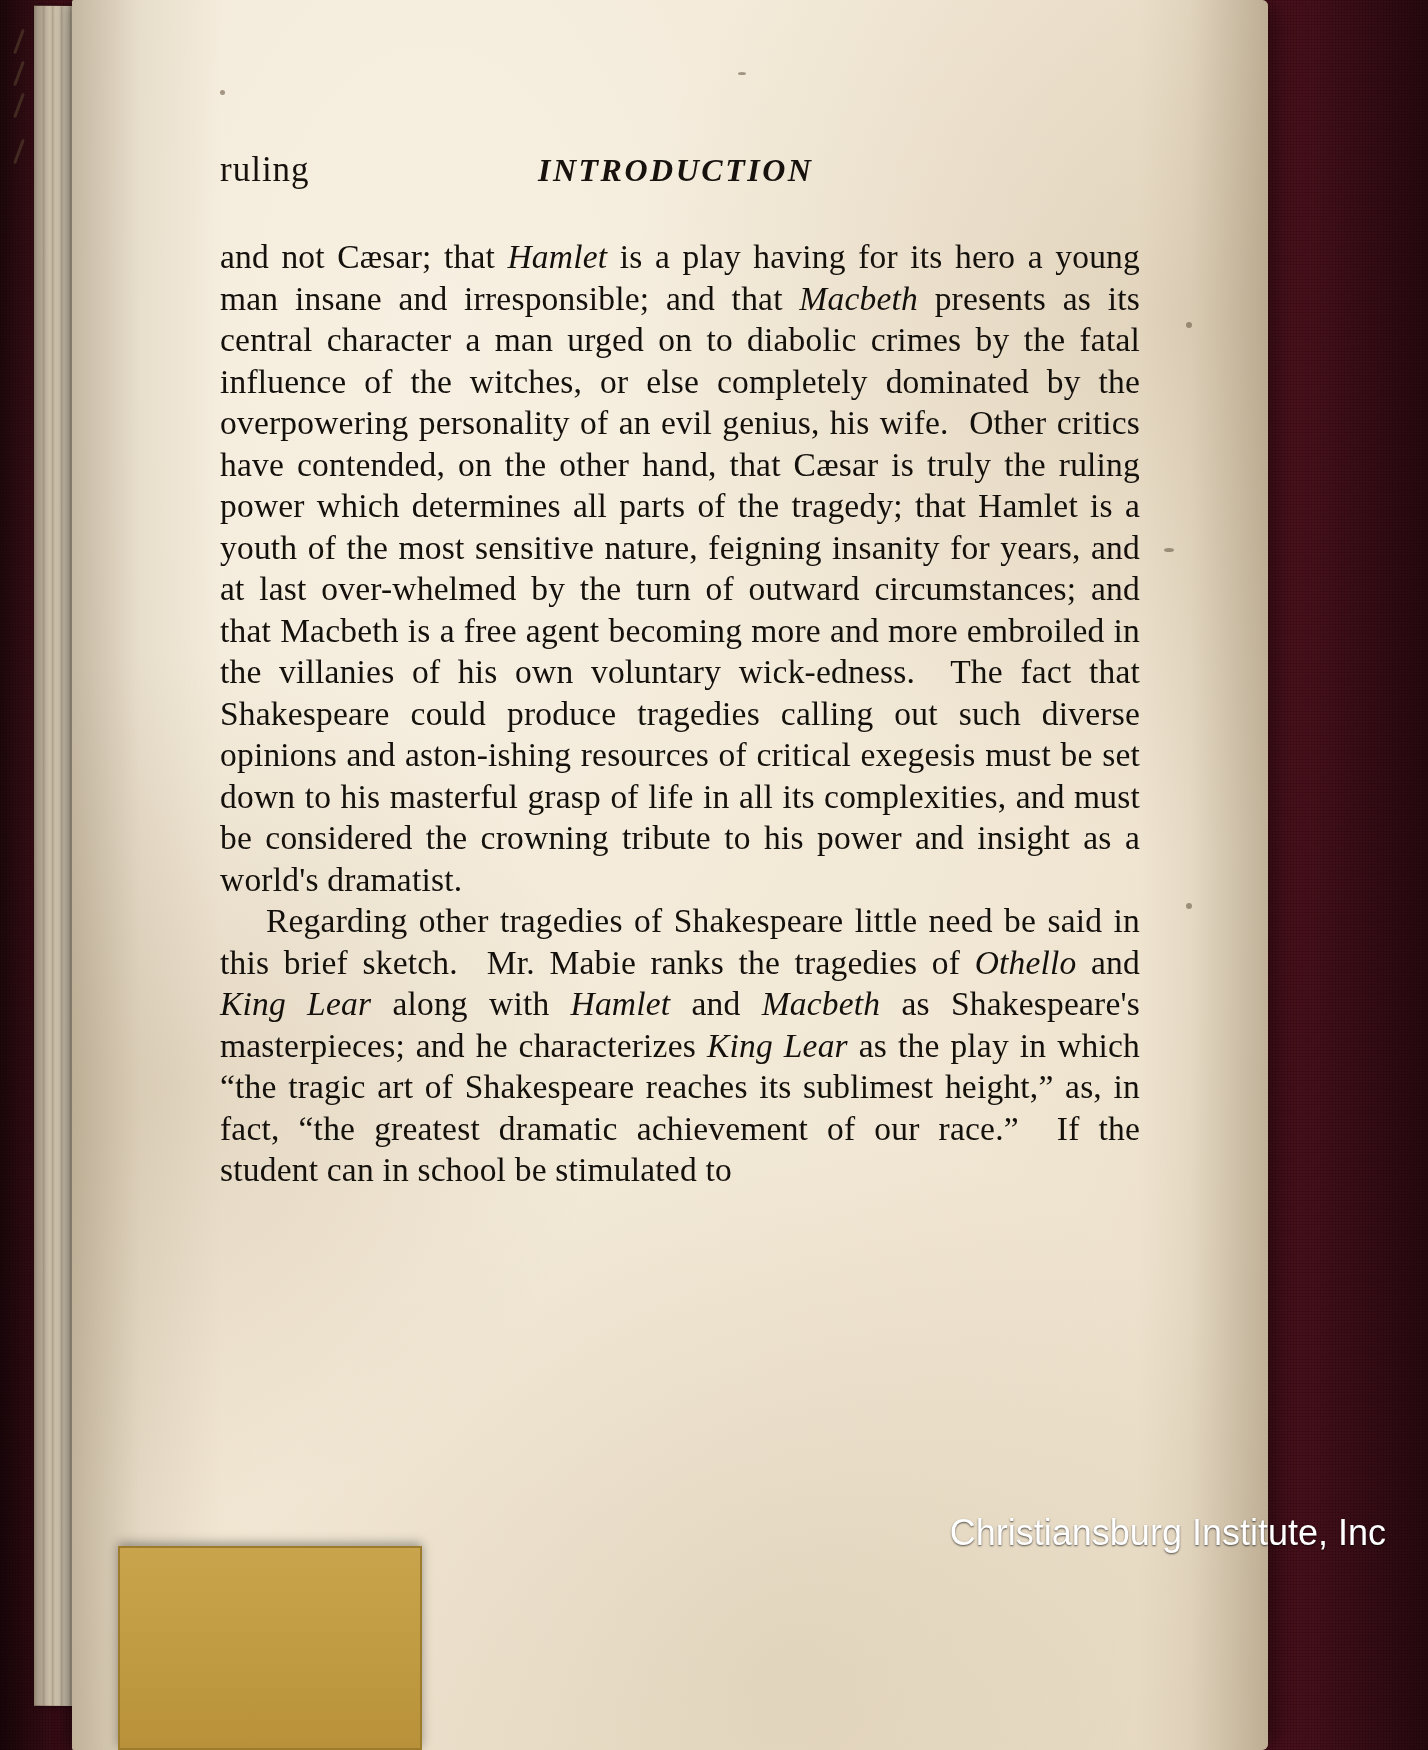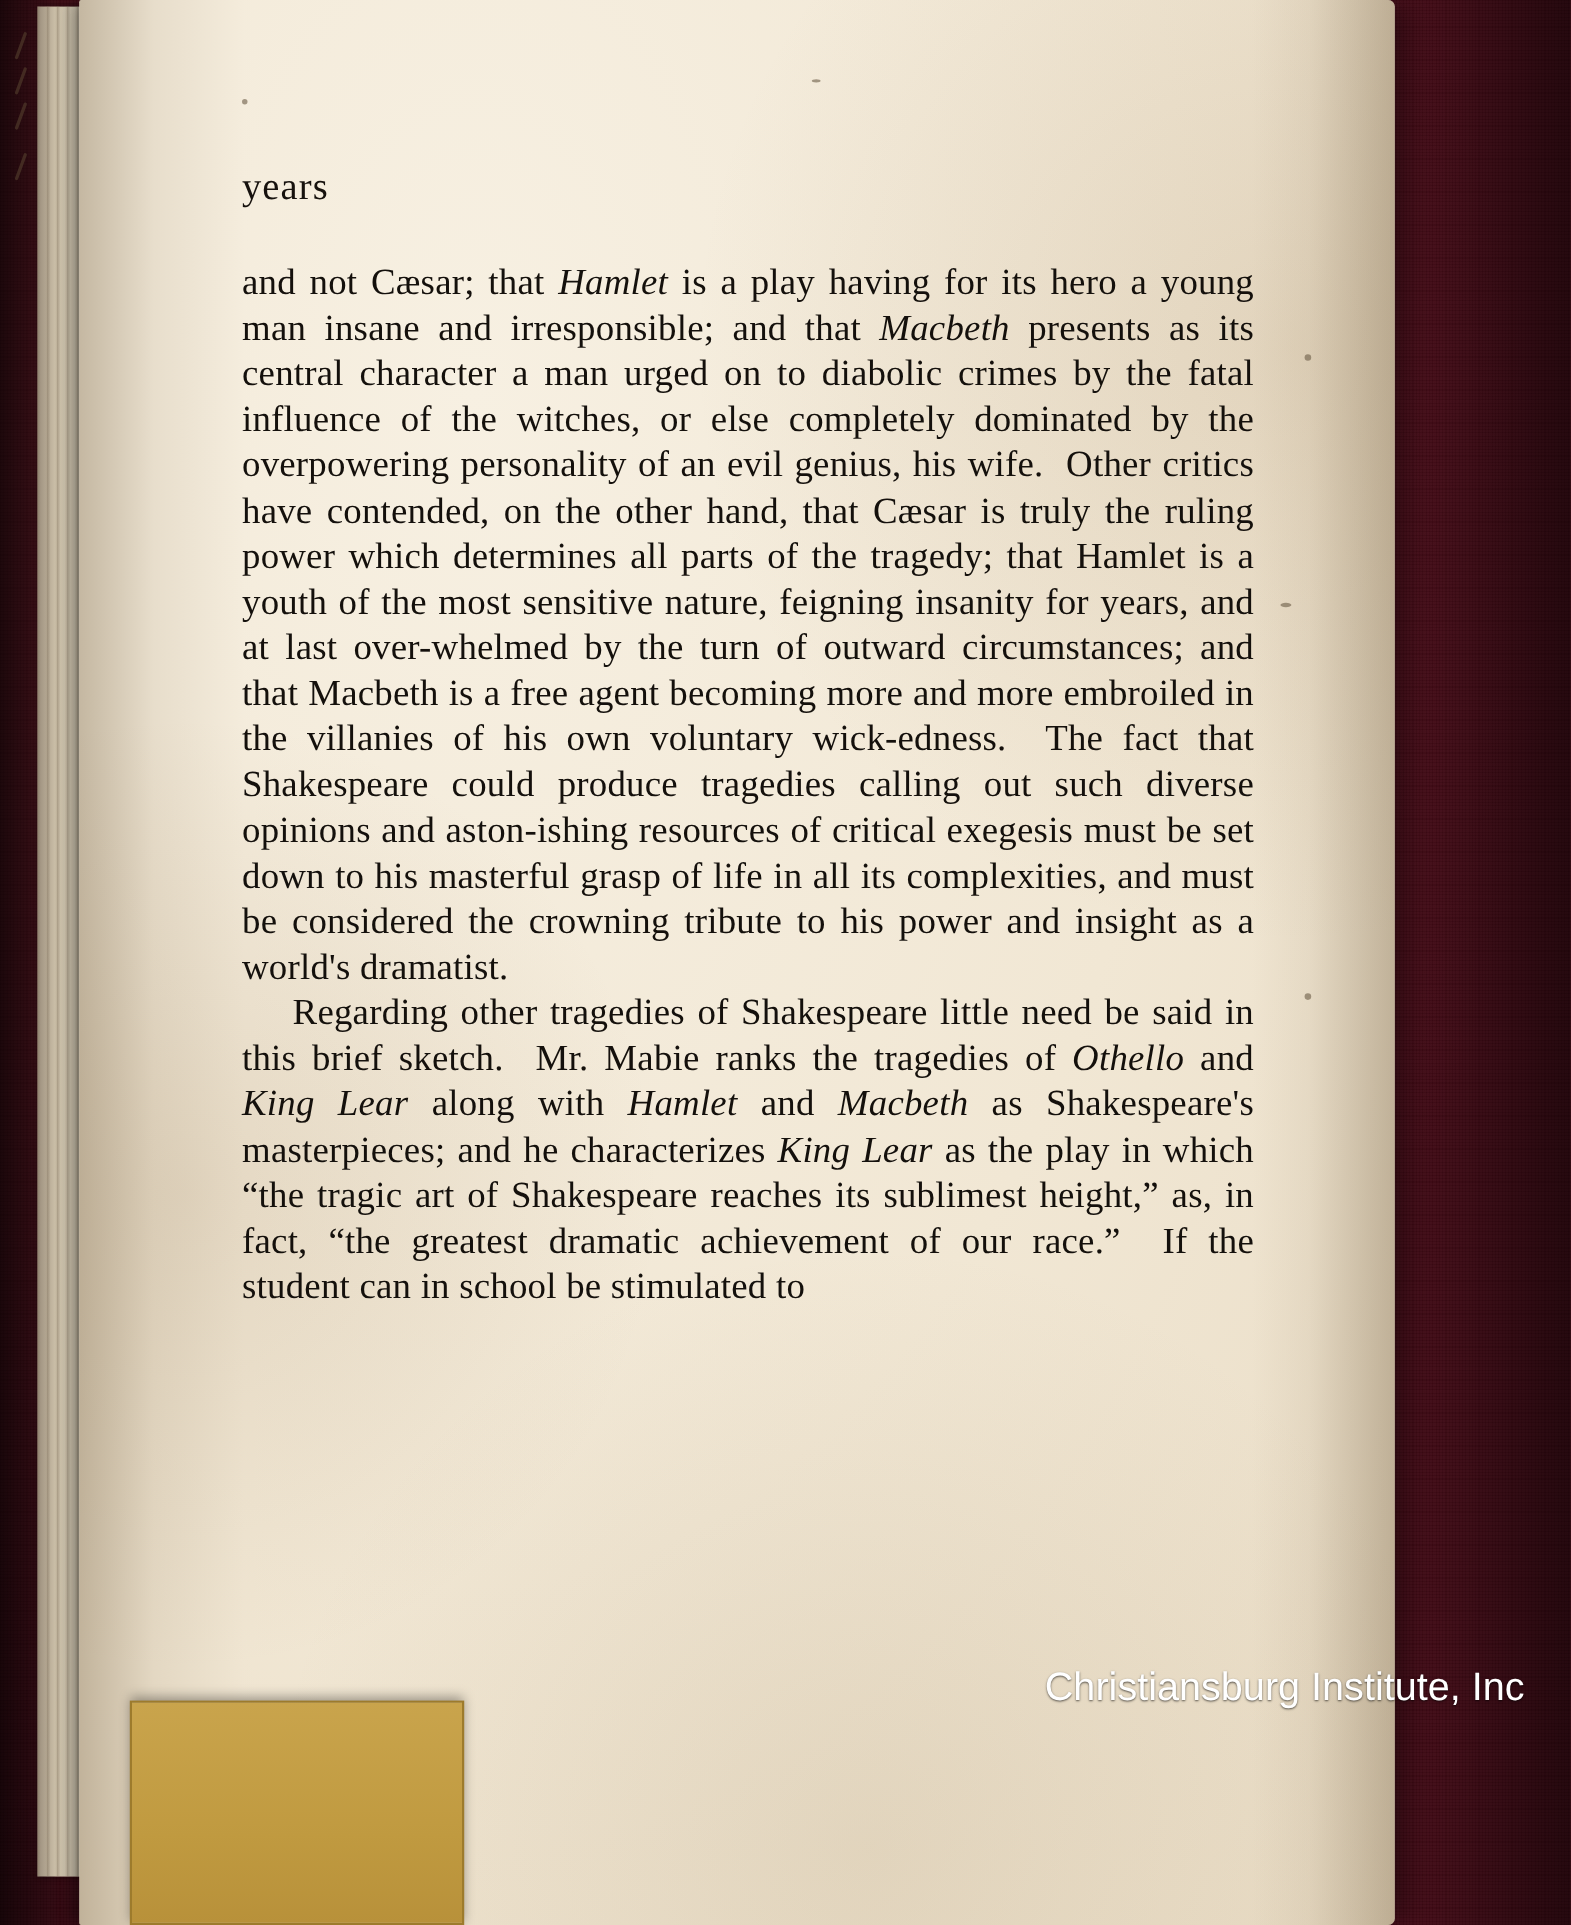--- a/index.html
+++ b/index.html
@@ -224,21 +224,22 @@
 
     <div class="speck" style="left:148px; top:90px; width:5px; height:5px;"></div>
     <div class="speck" style="left:666px; top:72px; width:8px; height:3px;"></div>
     <div class="speck" style="left:1114px; top:322px; width:6px; height:6px;"></div>
     <div class="speck" style="left:1092px; top:548px; width:10px; height:4px;"></div>
     <div class="speck" style="left:1114px; top:903px; width:6px; height:6px;"></div>
 
     <div id="content">
 
       <div id="header-row">
-        <div id="folio">years</div>
+        <div id="folio">ruling</div>
+        <div id="running-head">INTRODUCTION</div>
       </div>
 
       <div id="body">
         <p class="no-indent">and not Cæsar; that <i>Hamlet</i> is a play having for its hero a young man insane and irresponsible; and that <i>Macbeth</i> presents as its central character a man urged on to diabolic crimes by the fatal influence of the witches, or else completely dominated by the overpowering personality of an evil genius, his wife. &nbsp;Other critics have contended, on the other hand, that Cæsar is truly the ruling power which determines all parts of the tragedy; that Hamlet is a youth of the most sensitive nature, feigning insanity for years, and at last over-whelmed by the turn of outward circumstances; and that Macbeth is a free agent becoming more and more embroiled in the villanies of his own voluntary wick-edness. &nbsp;The fact that Shakespeare could produce tragedies calling out such diverse opinions and aston-ishing resources of critical exegesis must be set down to his masterful grasp of life in all its complexities, and must be considered the crowning tribute to his power and insight as a world's dramatist.</p>
         <p class="indent">Regarding other tragedies of Shakespeare little need be said in this brief sketch. &nbsp;Mr. Mabie ranks the tragedies of <i>Othello</i> and <i>King Lear</i> along with <i>Hamlet</i> and <i>Macbeth</i> as Shakespeare's masterpieces; and he characterizes <i>King Lear</i> as the play in which “the tragic art of Shakespeare reaches its sublimest height,” as, in fact, “the greatest dramatic achievement of our race.” &nbsp;If the student can in school be stimulated to</p>
       </div>
 
     </div>
   </div>
 

